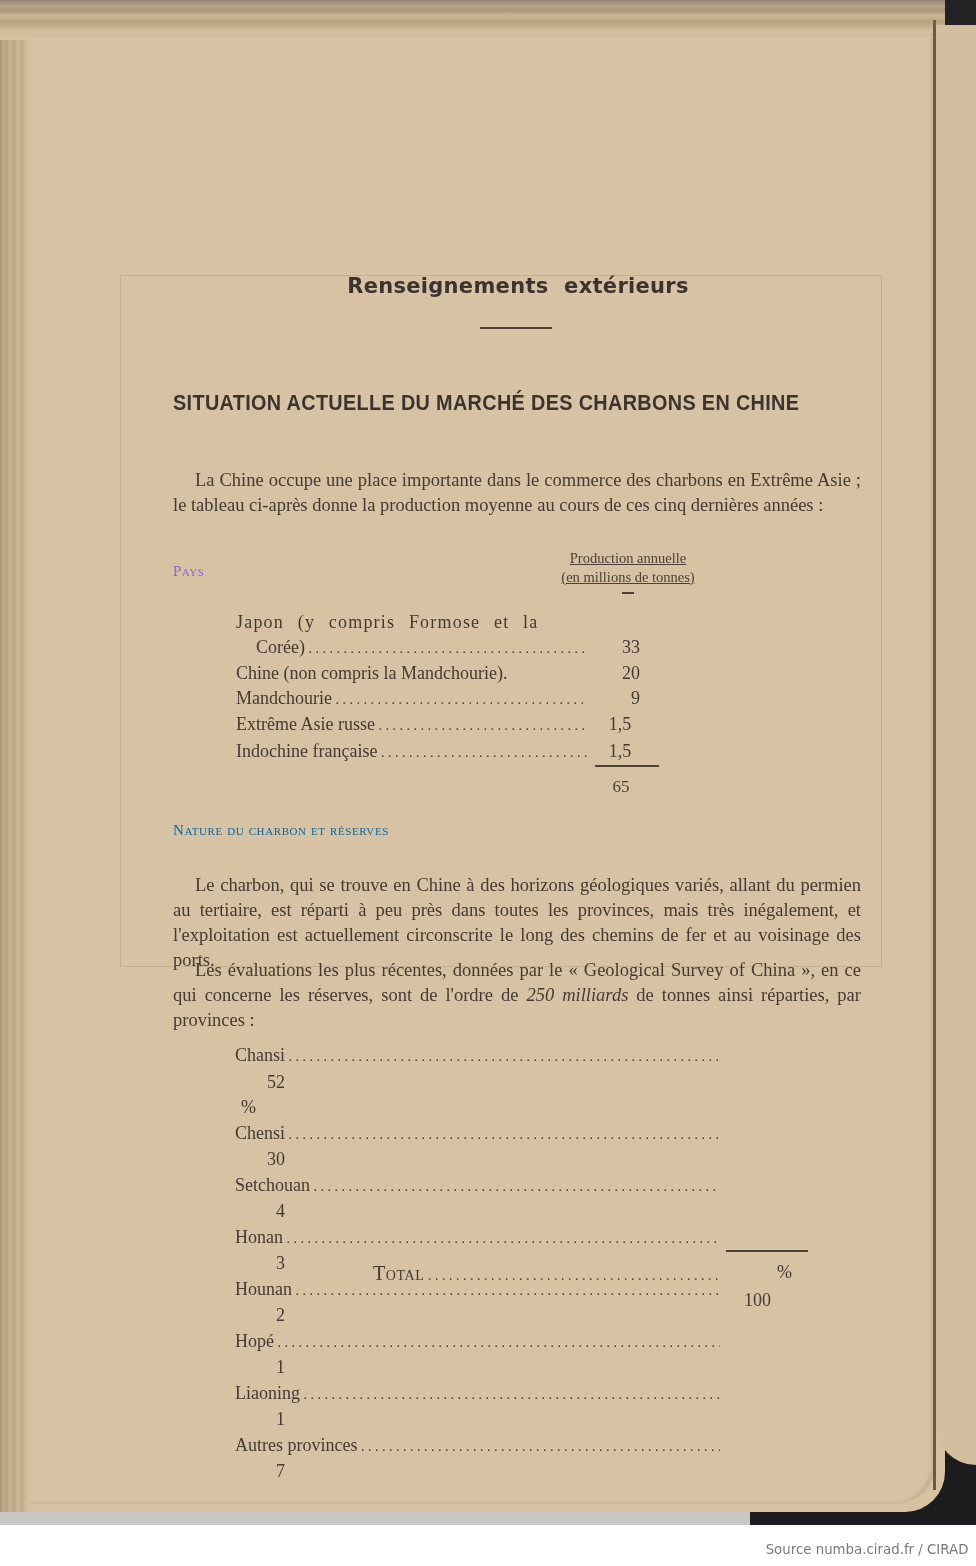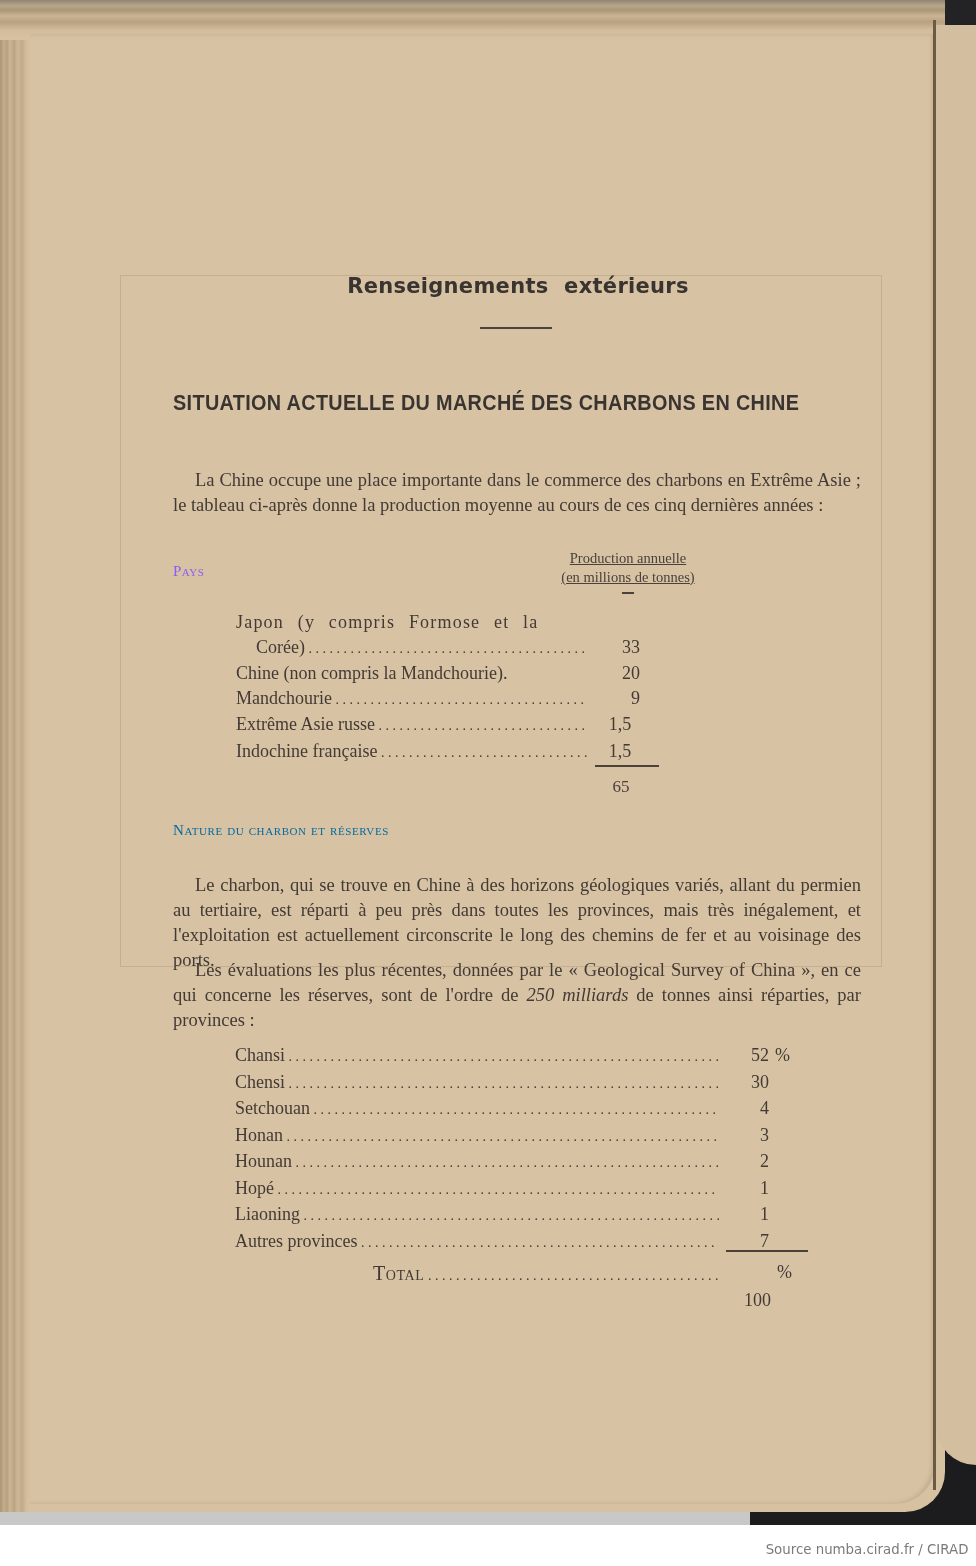--- a/index.html
+++ b/index.html
@@ -102,21 +102,21 @@
       position: absolute; left: 430px; top: 507px; width: 36px; text-align: center;
       font-size: 17px; color: #4a413b;
     }
     .subhead {
       position: absolute; left: 0; top: 541px; font-size: 15px;
       font-variant: small-caps; letter-spacing: 0.6px; color: #0369a1; margin-top: 11px;
     }
     .p2 { top: 603px; }
     .p3 { top: 688px; }
     .table2 { position: absolute; left: 62px; top: 773px; width: 570px; }
-    .t2row { display: flex; font-size: 18px; line-height: 25.5px; color: #433a35; }
+    .t2row { display: flex; font-size: 18px; line-height: 25.5px; color: #433a35; flex-direction: column; }
     .t2row .lbl { width: 485px; white-space: nowrap; overflow: hidden; }
     .t2row .val { width: 50px; text-align: right; }
     .t2row .pct { width: 30px; padding-left: 6px; }
     .t2-rule {
       position: absolute; left: 553px; top: 980px; width: 82px; height: 1.5px; background: #4a413b;
     }
     .t2-total {
       position: absolute; left: 200px; top: 992px; width: 450px; display: flex;
       font-size: 18px; color: #433a35;
     }

